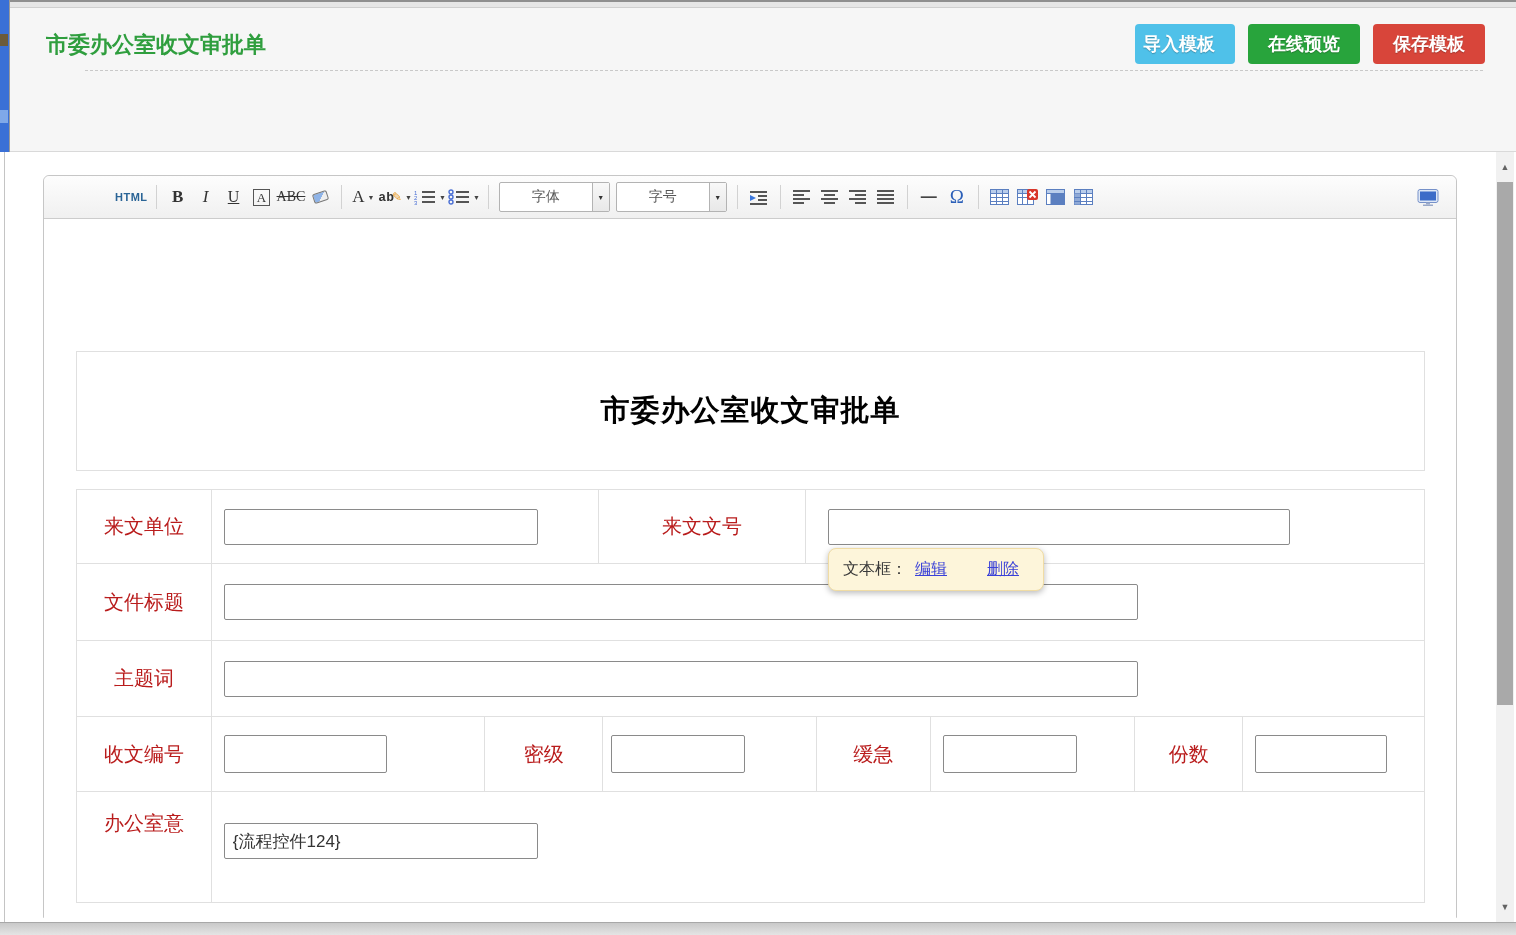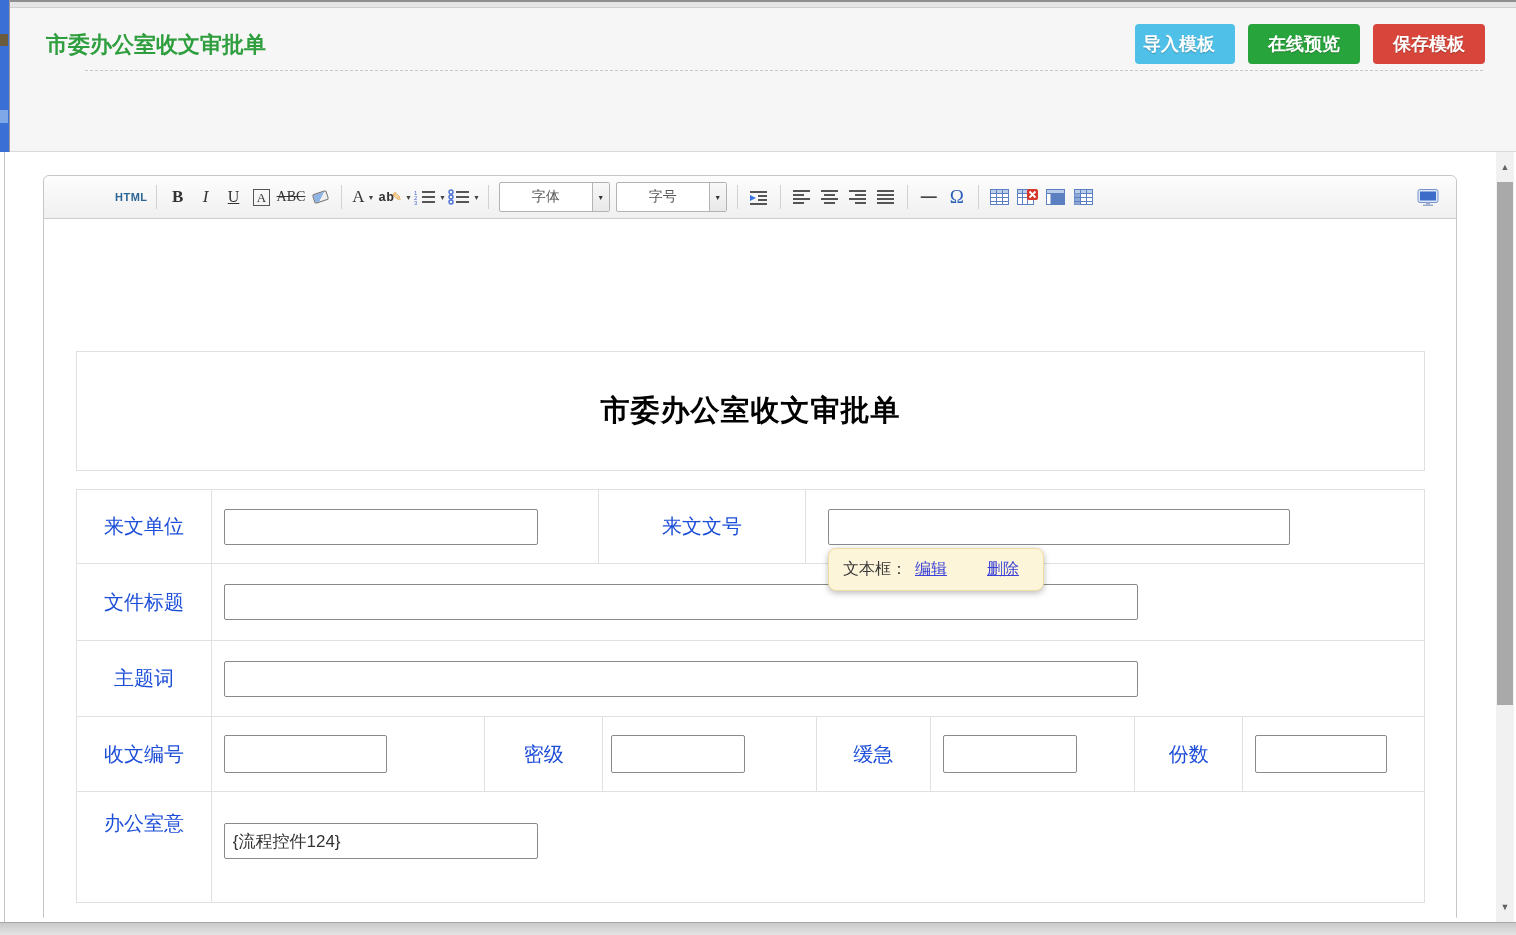--- a/index.html
+++ b/index.html
@@ -70,21 +70,21 @@
   
   .edit-area { position:relative; height:699px; overflow:hidden; background:#fff; }
   .form-title-box { position:absolute; left:32px; top:132px; width:1349px; height:120px;
                     border:1px solid #e0e0e0; display:flex; align-items:center; justify-content:center; }
   .form-title { font-size:29px; font-weight:bold; color:#000; letter-spacing:1px; }
   .ftable { position:absolute; left:32px; top:270px; width:1349px; border:1px solid #e0e0e0; background:#fff; }
   .frow { display:flex; border-bottom:1px solid #e0e0e0; }
   .frow:last-child { border-bottom:none; }
   .fcell { border-right:1px solid #e0e0e0; display:flex; align-items:center; }
   .fcell.last { border-right:none; }
-  .fcell.lbl { justify-content:center; font-size:20px; color:#1d4ed8; }
+  .fcell.lbl { justify-content:center; font-size:20px; color:#b91c1c; }
   .finput { height:36px; border:1px solid #8a8a8a; border-radius:2px; background:#fff;
             margin-left:12px; font-size:17px; color:#333; padding:0 8px; outline:none;
             font-family:"Liberation Sans","DejaVu Sans",sans-serif; }
 
   
   .tooltip { position:absolute; left:828px; top:548px; width:216px; height:43px; z-index:50;
              background:#fdf5da; border:1px solid #f0dca4; border-radius:8px;
              box-shadow:0 2px 6px rgba(0,0,0,.28); display:flex; align-items:center; padding:0 14px;
              font-family:"Liberation Serif","DejaVu Serif",serif; font-size:16px; color:#3a3a3a; }
   .tooltip a { color:#3a41d8; text-decoration:underline; cursor:pointer; }

